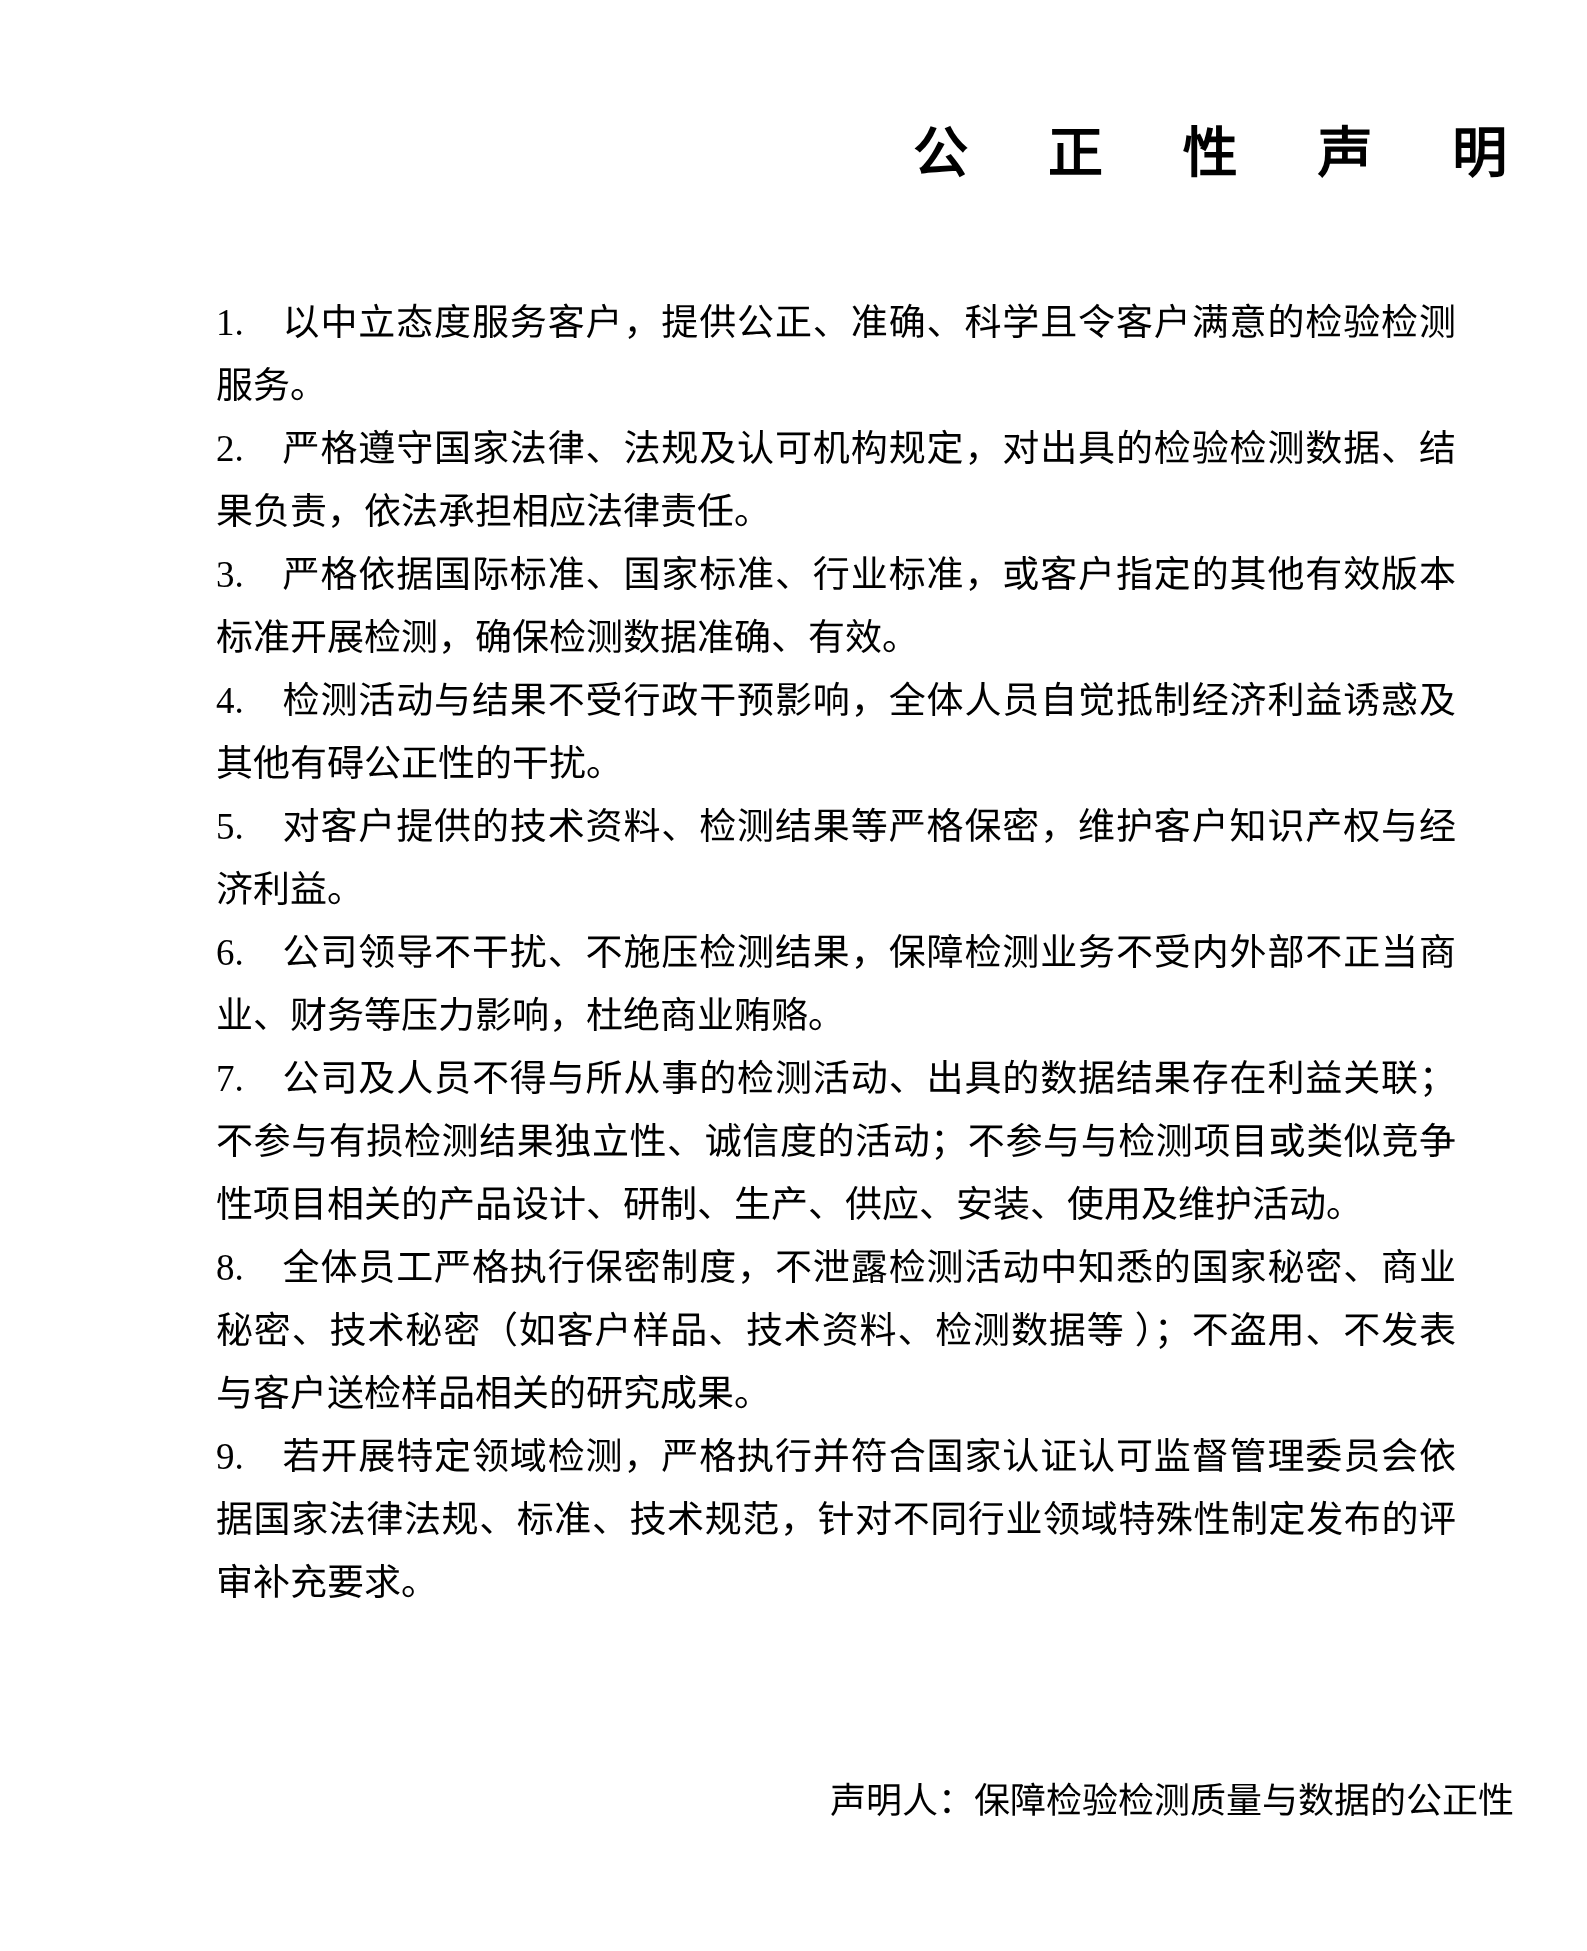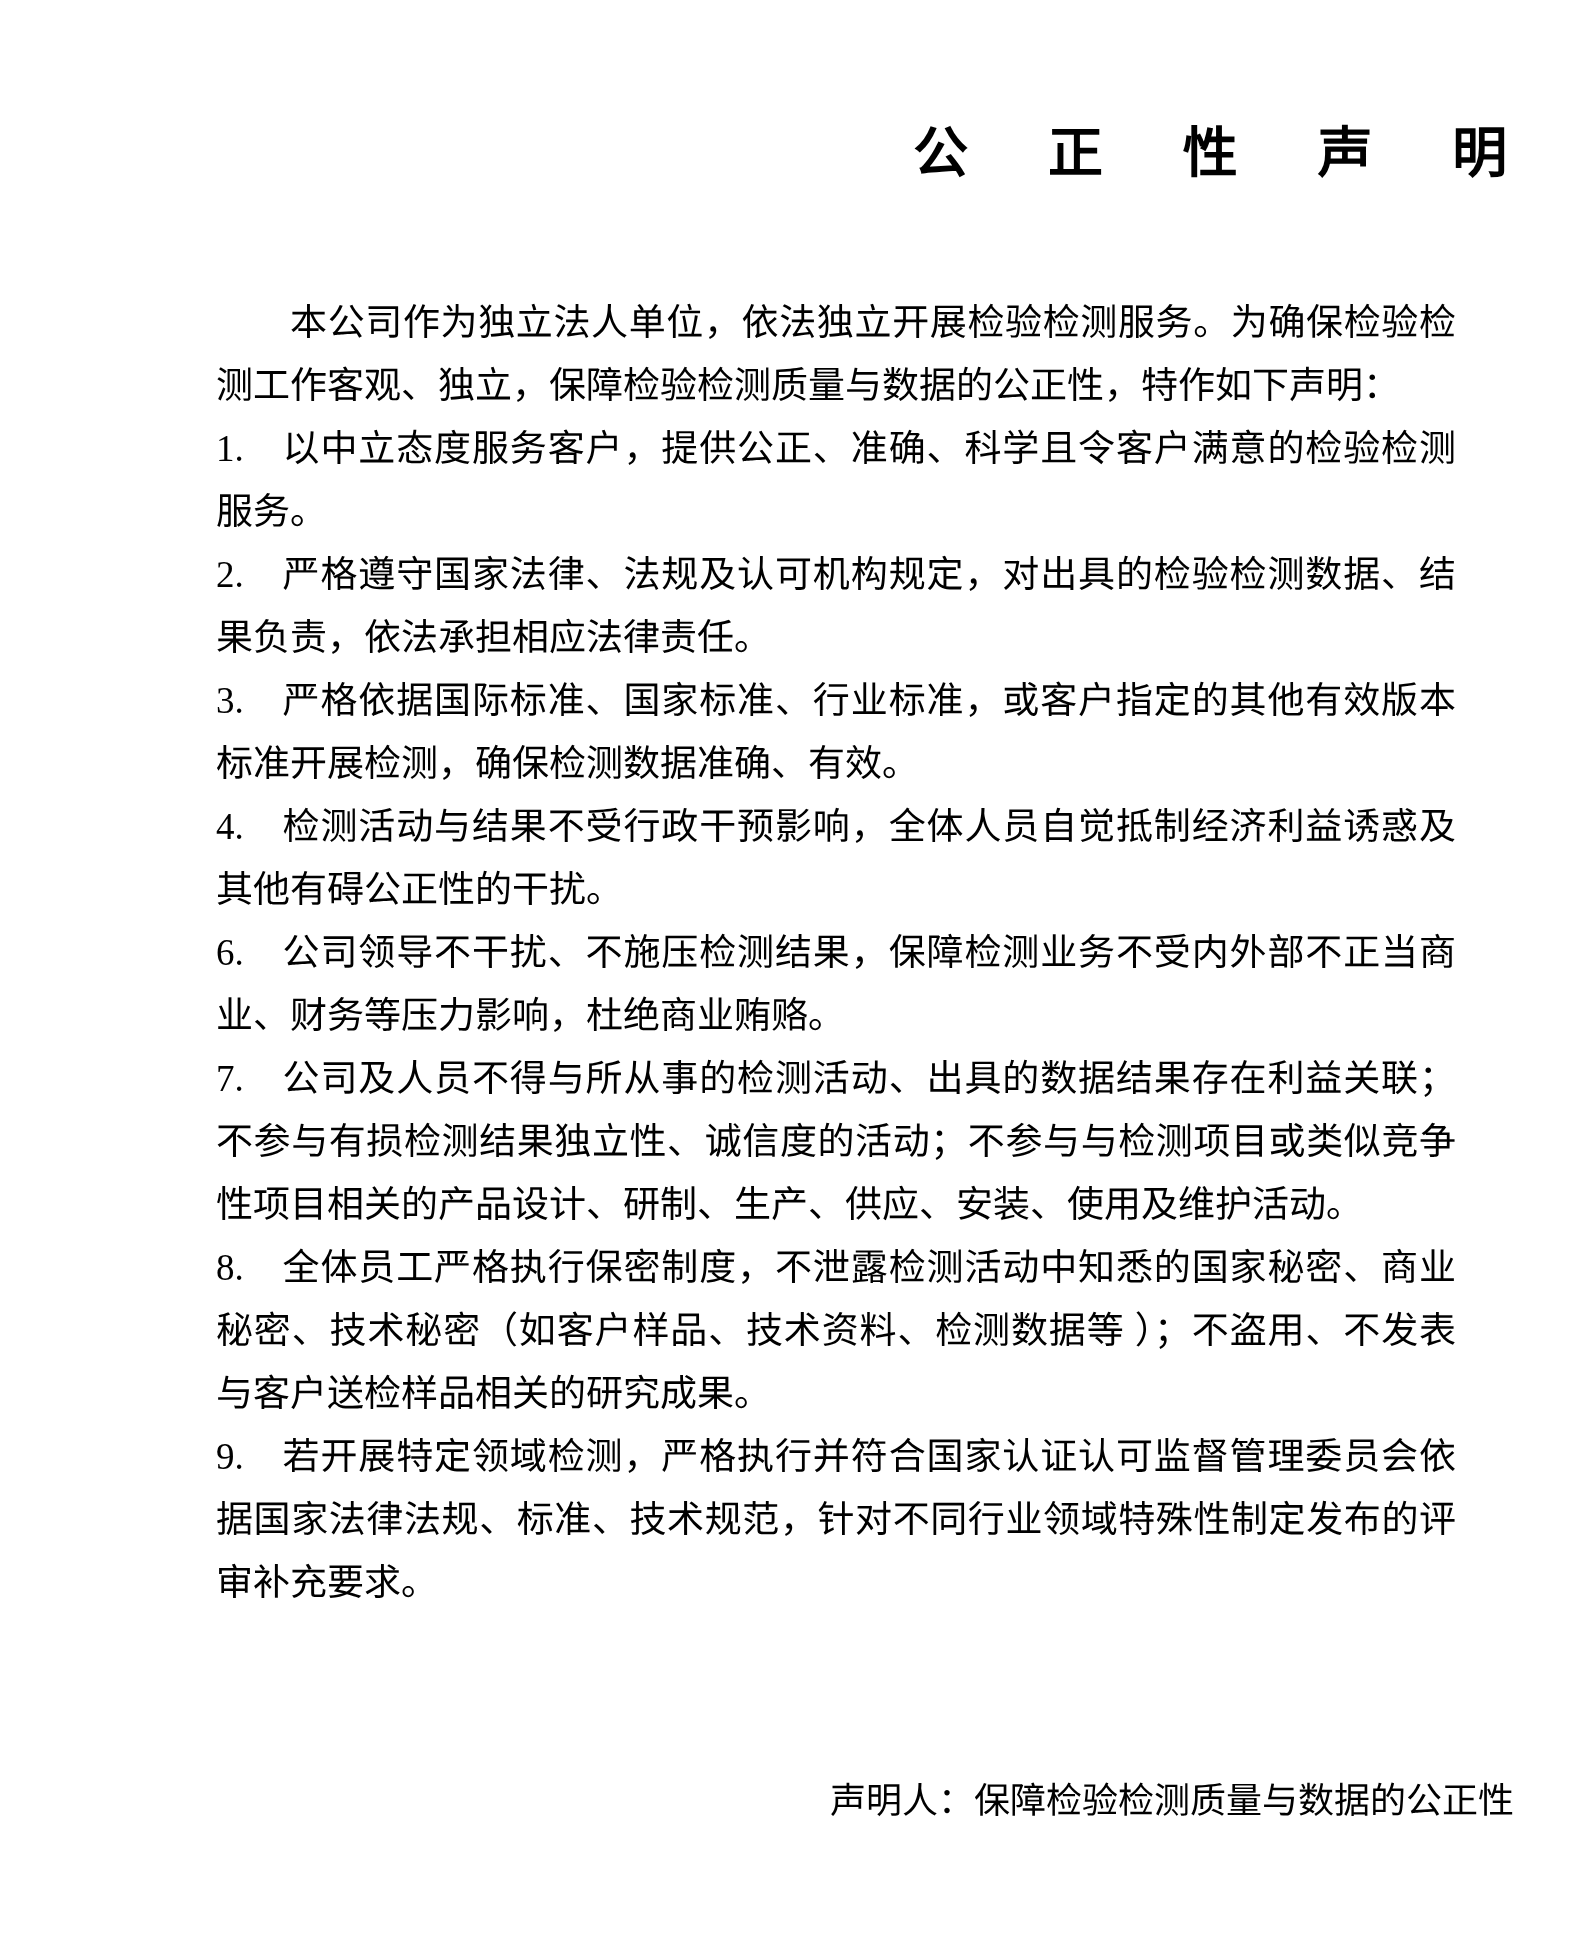--- a/index.html
+++ b/index.html
@@ -50,25 +50,25 @@
   }
 </style>
 </head>
 <body>
 
 <div class="page">
 
   <h1 class="doc-title">公正性声明</h1>
 
   <div class="doc-body">
-    <p class="para-indent">本公司作为独立法人单位，依法独立开展检验检测服务。为确保检验检测工作客观、独立，保障检验检测质量与数据的公正性，特作如下声明：</p>
     <p>1.　以中立态度服务客户，提供公正、准确、科学且令客户满意的检验检测服务。</p>
     <p>2.　严格遵守国家法律、法规及认可机构规定，对出具的检验检测数据、结果负责，依法承担相应法律责任。</p>
     <p>3.　严格依据国际标准、国家标准、行业标准，或客户指定的其他有效版本标准开展检测，确保检测数据准确、有效。</p>
     <p>4.　检测活动与结果不受行政干预影响，全体人员自觉抵制经济利益诱惑及其他有碍公正性的干扰。</p>
+    <p>5.　对客户提供的技术资料、检测结果等严格保密，维护客户知识产权与经济利益。</p>
     <p>6.　公司领导不干扰、不施压检测结果，保障检测业务不受内外部不正当商业、财务等压力影响，杜绝商业贿赂。</p>
     <p>7.　公司及人员不得与所从事的检测活动、出具的数据结果存在利益关联；不参与有损检测结果独立性、诚信度的活动；不参与与检测项目或类似竞争性项目相关的产品设计、研制、生产、供应、安装、使用及维护活动。</p>
     <p>8.　全体员工严格执行保密制度，不泄露检测活动中知悉的国家秘密、商业秘密、技术秘密（如客户样品、技术资料、检测数据等 ）；不盗用、不发表与客户送检样品相关的研究成果。</p>
     <p>9.　若开展特定领域检测，严格执行并符合国家认证认可监督管理委员会依据国家法律法规、标准、技术规范，针对不同行业领域特殊性制定发布的评审补充要求。</p>
   </div>
 
   <div class="signature-block">
     <div>
       <span>声明人：</span><span>保障检验检测质量与数据的公正性</span>
     </div>

